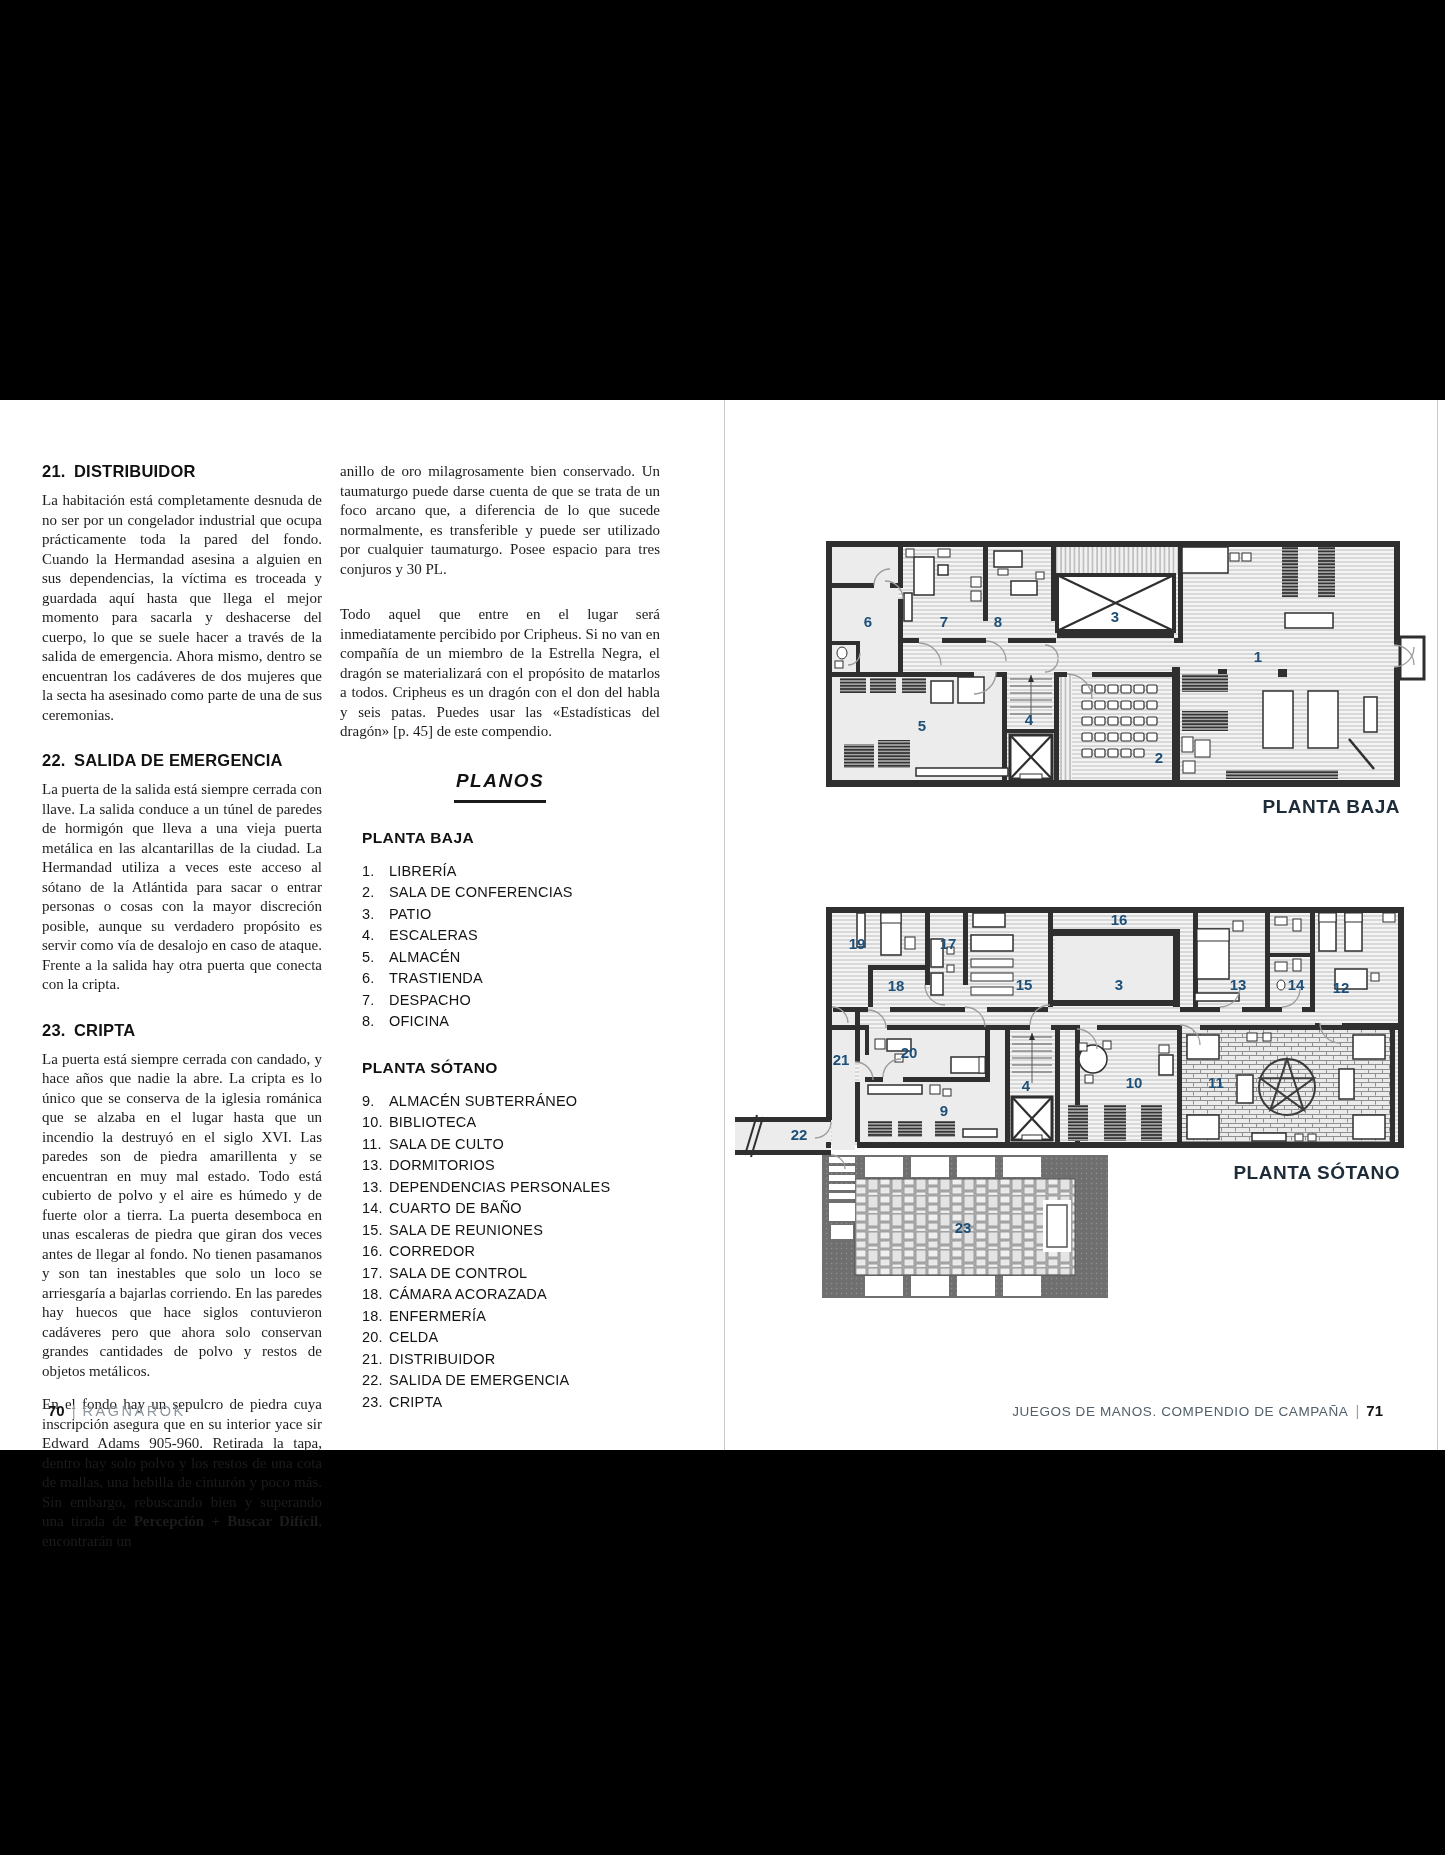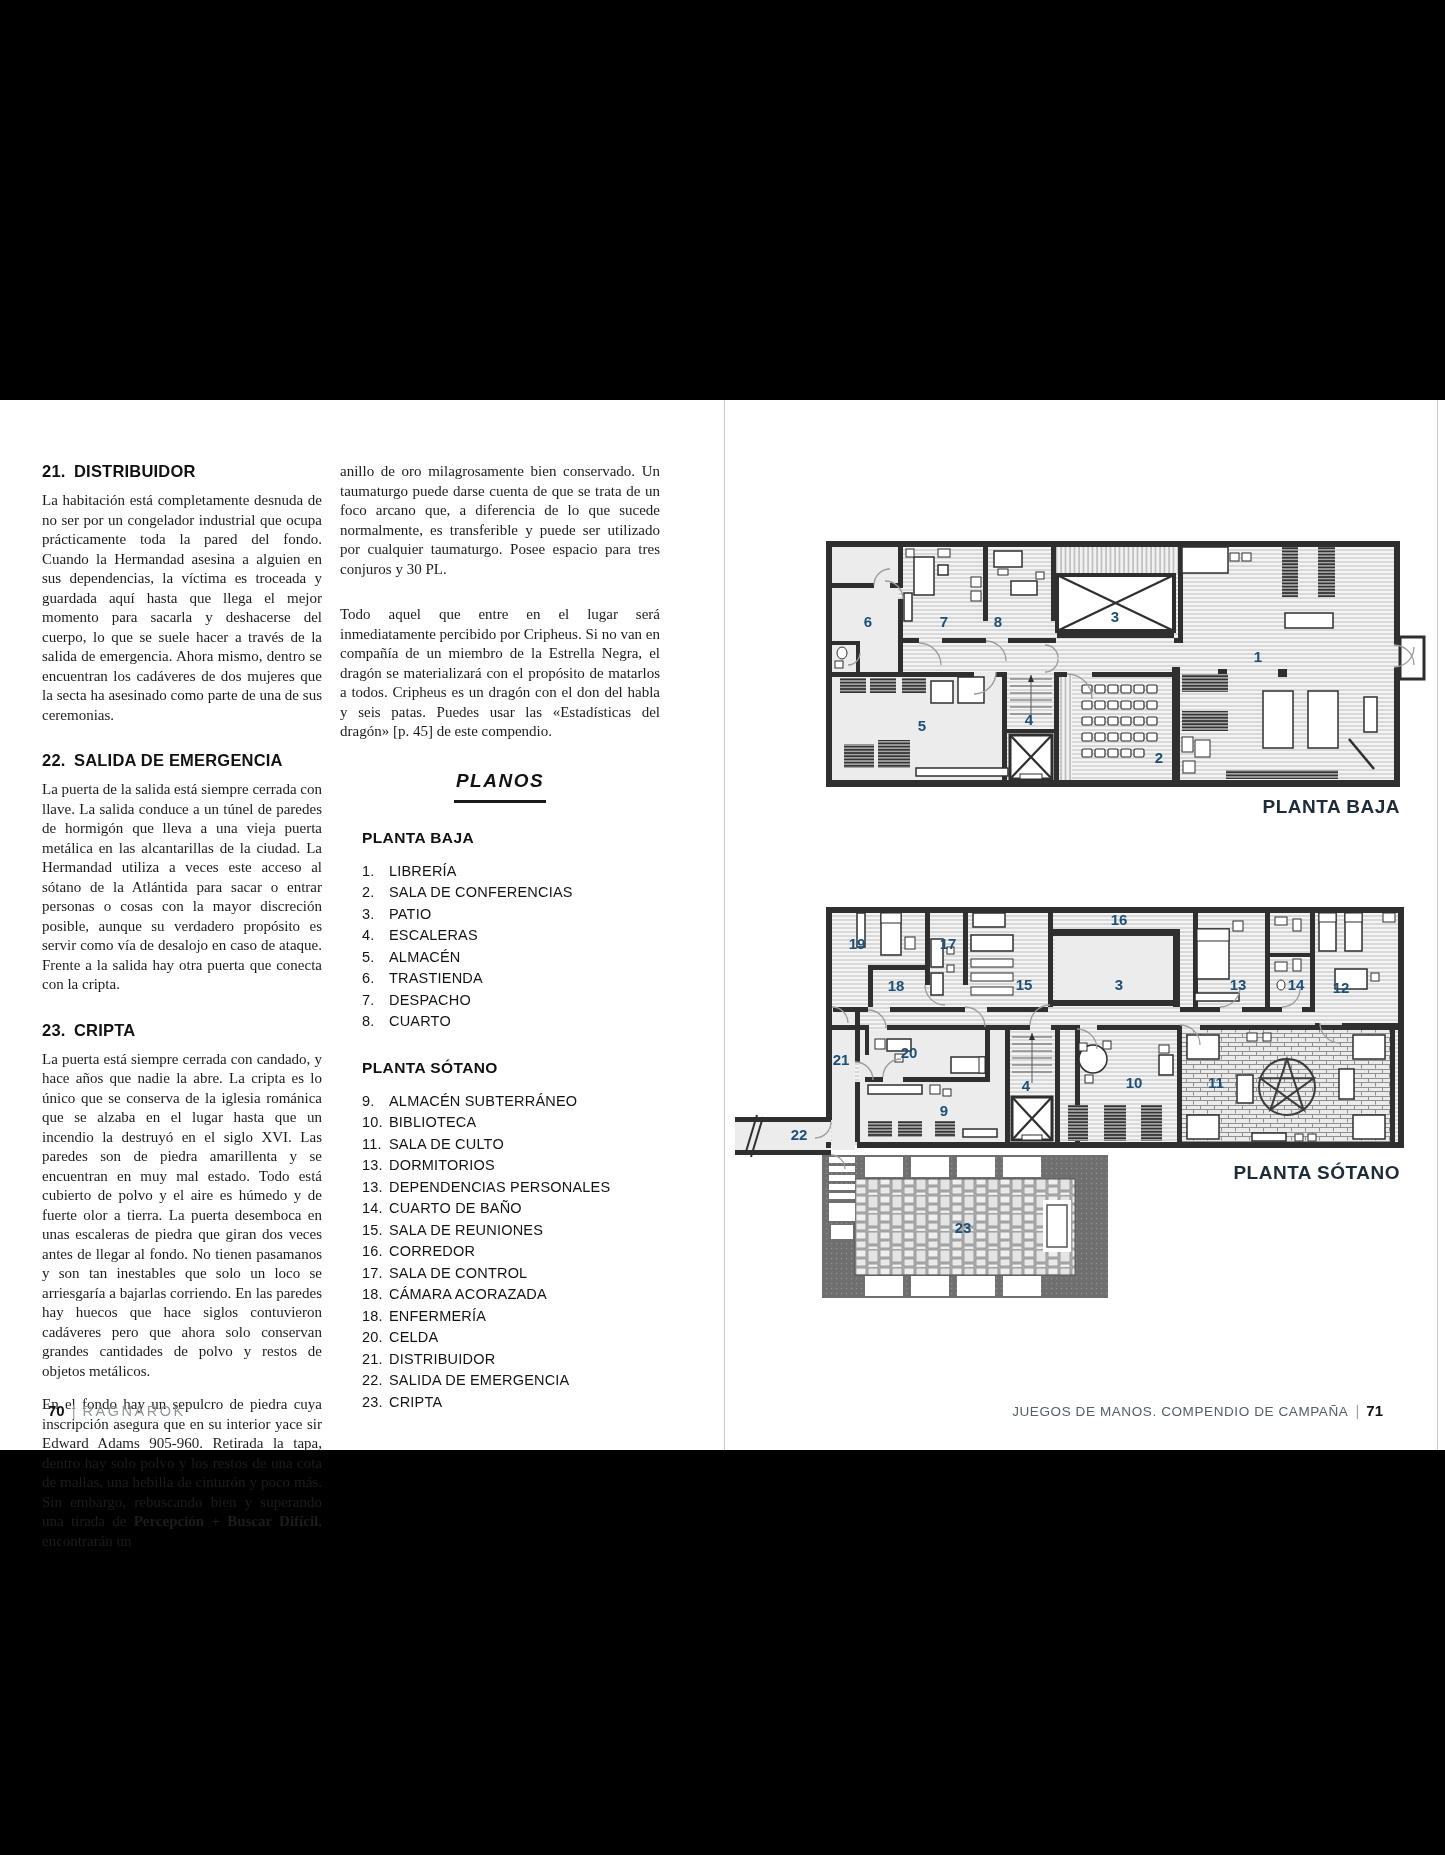--- a/index.html
+++ b/index.html
@@ -116,21 +116,21 @@
             <li>
                 <span class="n">6.</span>
                 <span>TRASTIENDA</span>
               </li>
             <li>
                 <span class="n">7.</span>
                 <span>DESPACHO</span>
               </li>
             <li>
                 <span class="n">8.</span>
-                <span>CUARTO</span>
+                <span>OFICINA</span>
               </li>
           </ul>
         </div>
 
         <div class="plan-group">
           <div class="plan-sub">PLANTA SÓTANO</div>
           <ul class="plan-list">
             <li>
                 <span class="n">9.</span>
                 <span>ALMACÉN SUBTERRÁNEO</span>

